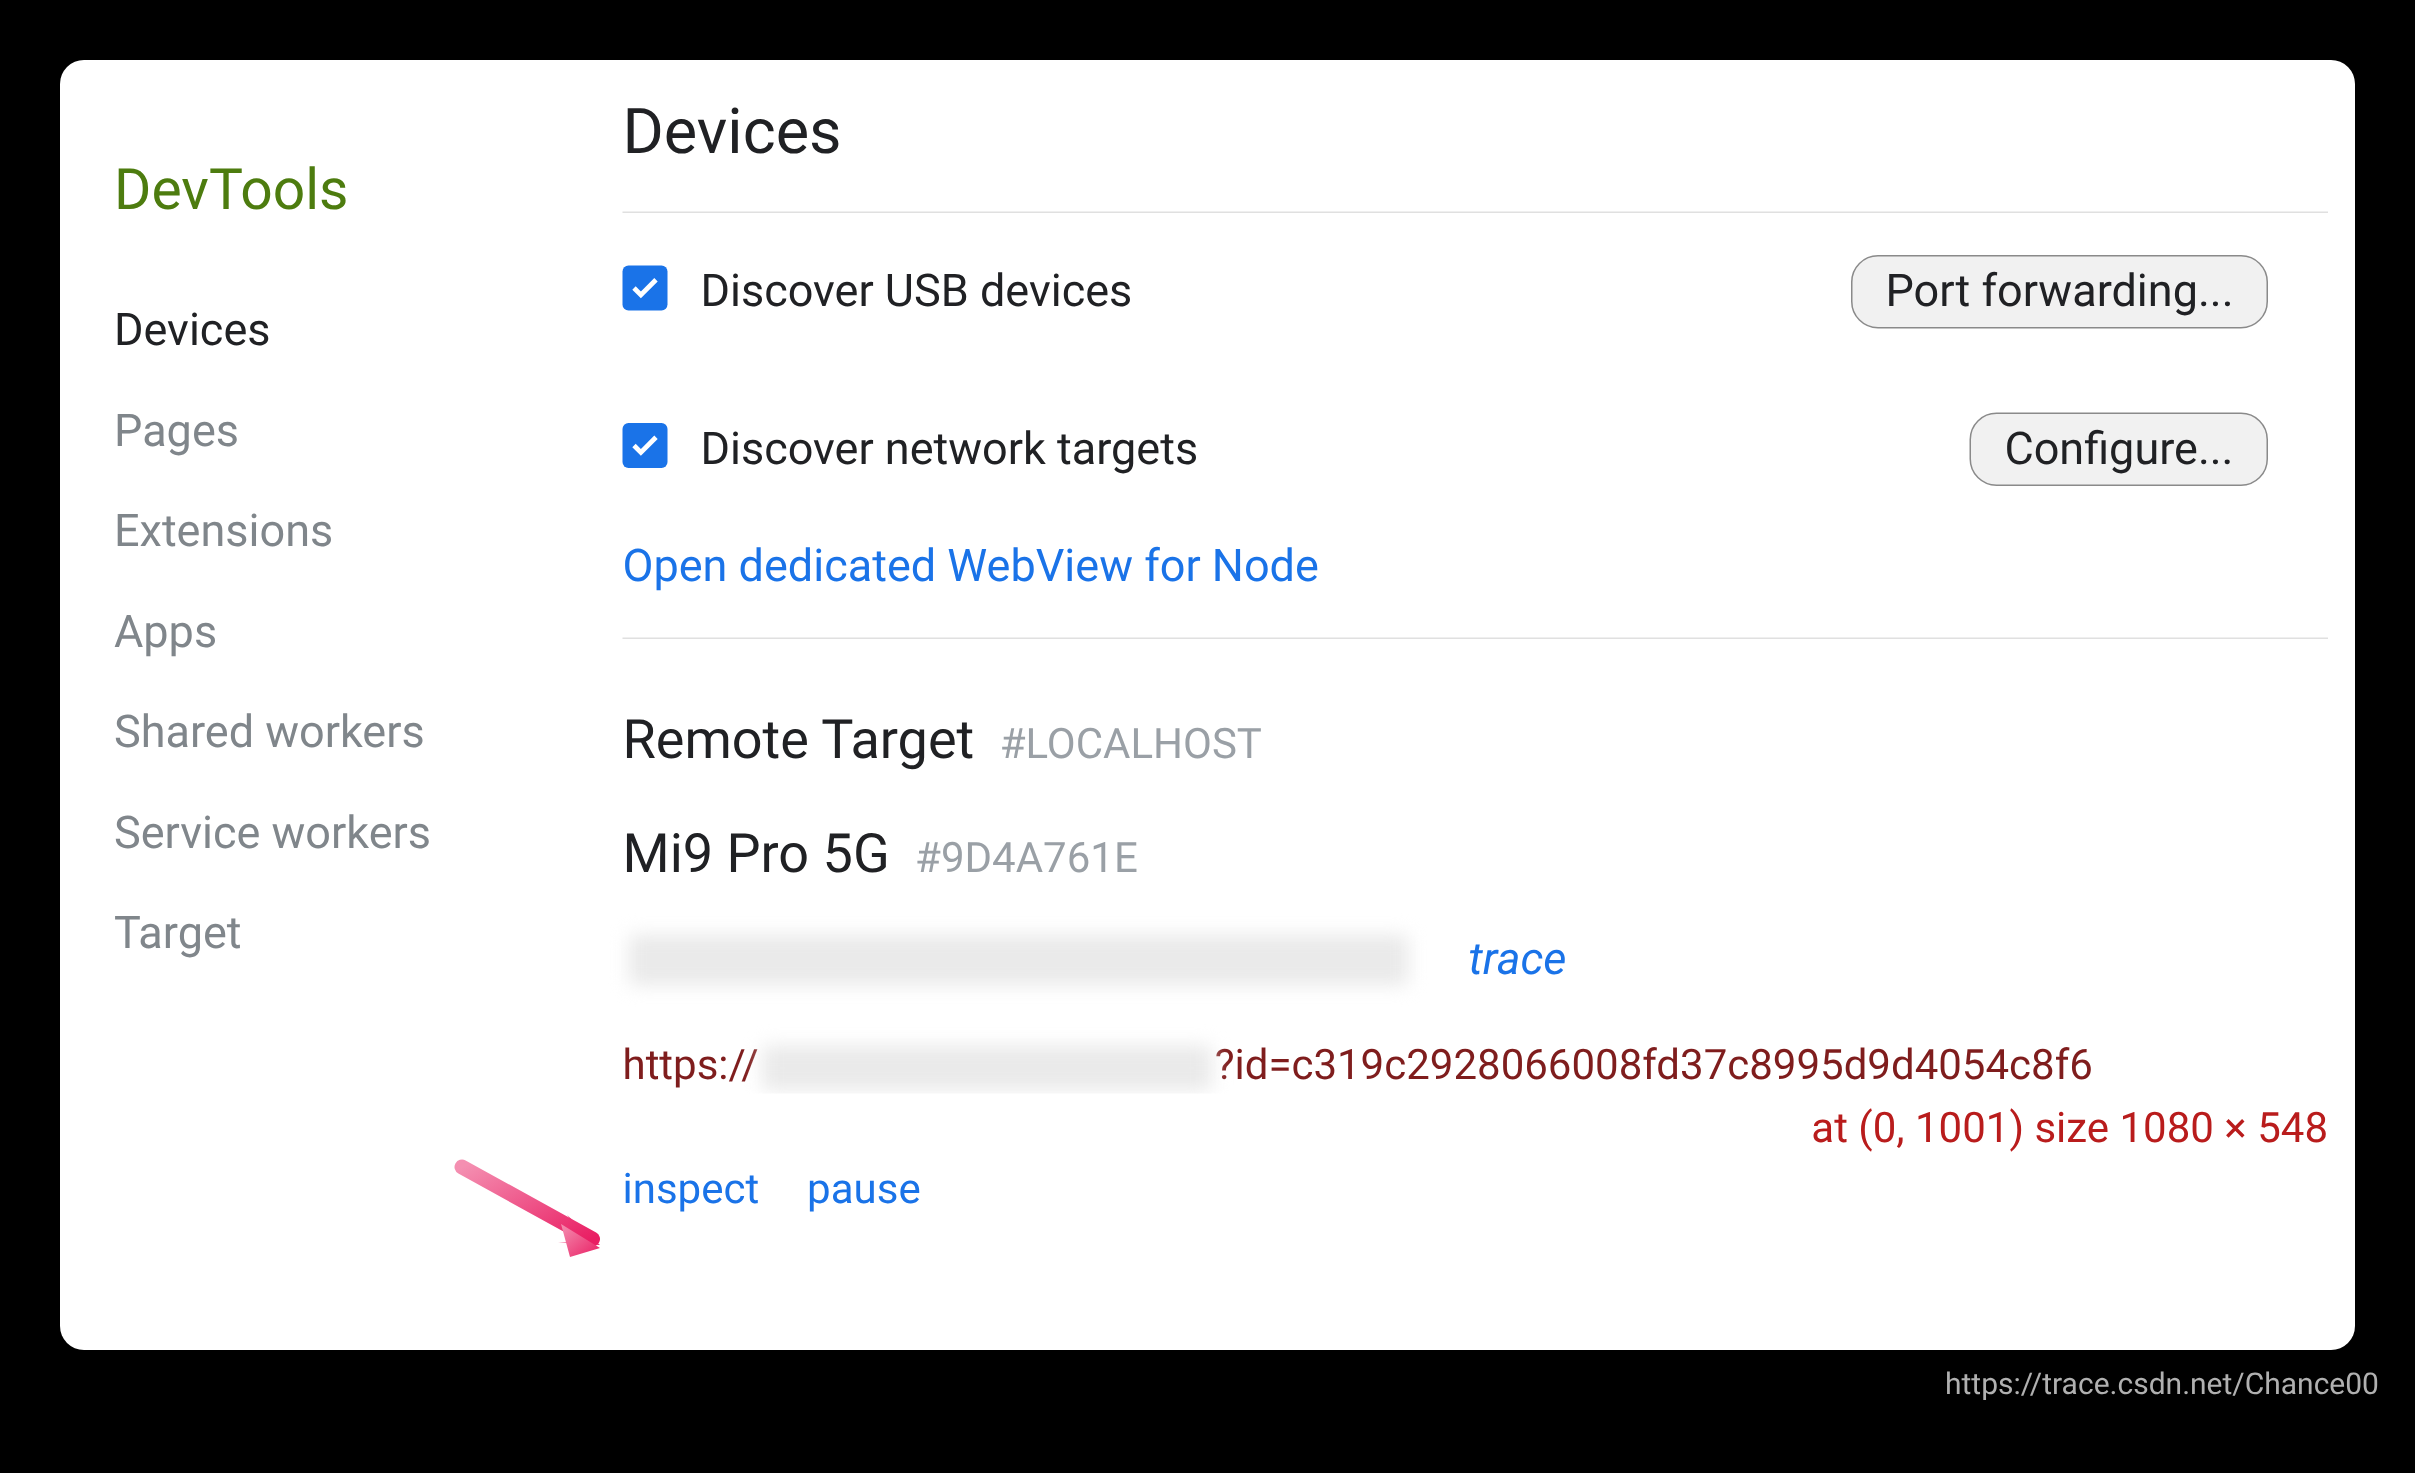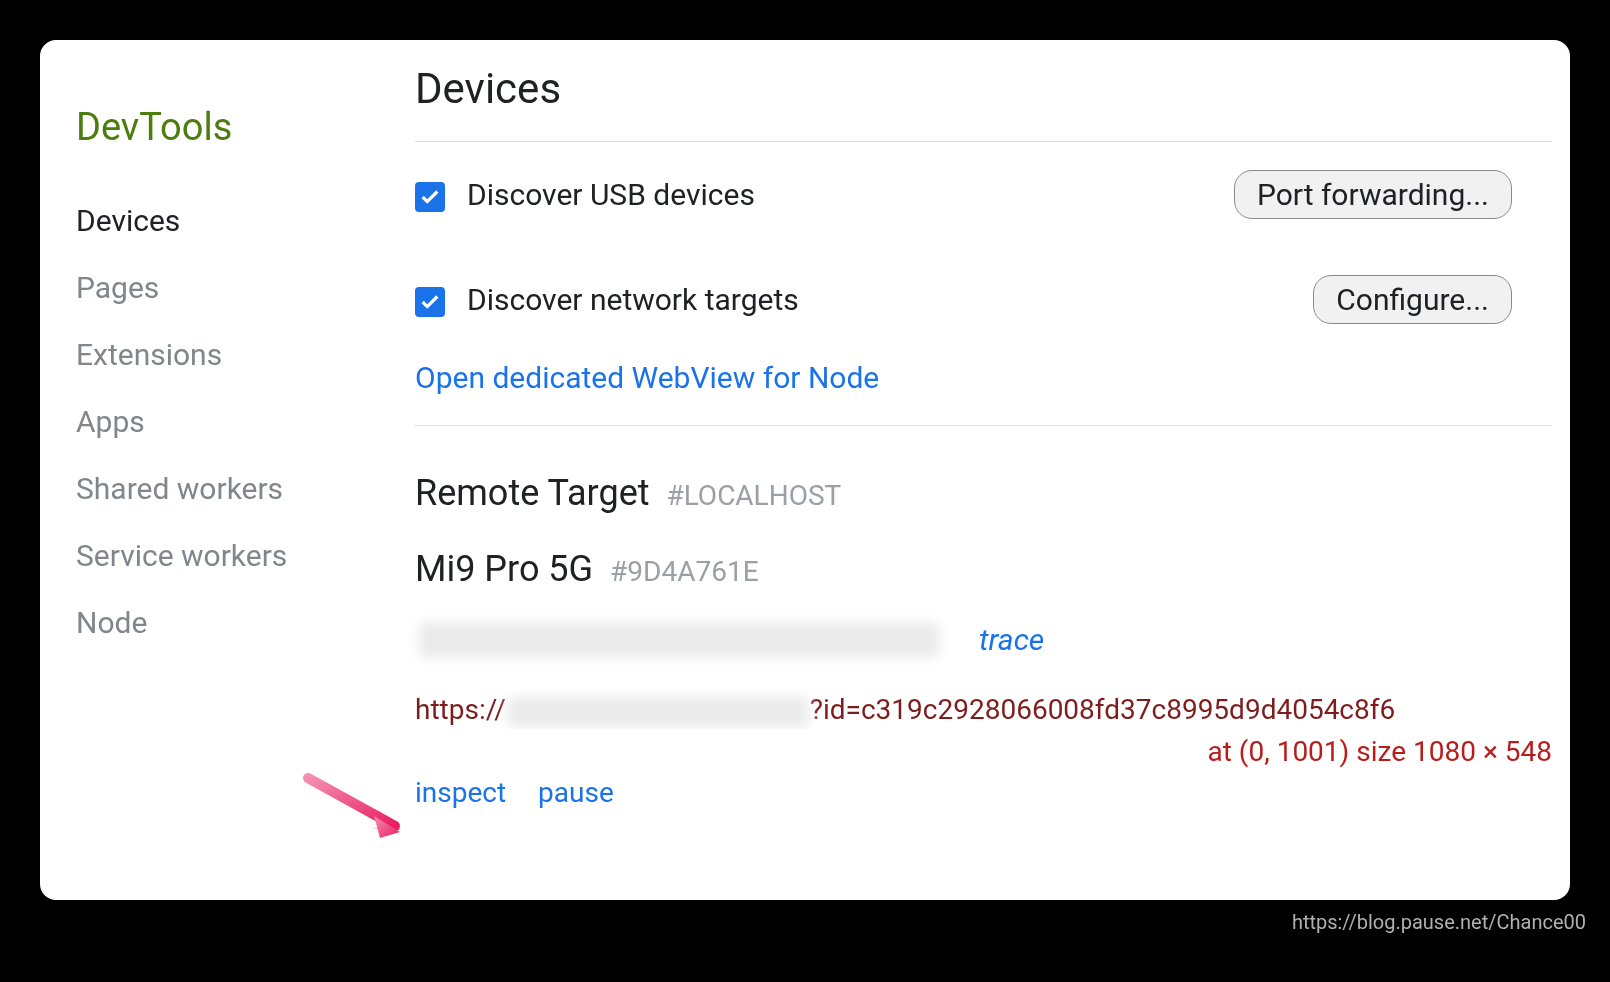--- a/index.html
+++ b/index.html
@@ -66,21 +66,21 @@
       margin: 0;
     }
     .option-row {
       display: flex;
       align-items: center;
       justify-content: space-between;
       padding: 28px 40px 28px 0;
     }
     .option-left {
       display: flex;
-      align-items: flex-end;
+      align-items: flex-start;
       gap: 22px;
     }
     .checkbox {
       width: 30px;
       height: 30px;
       background: #1a73e8;
       border-radius: 4px;
       display: flex;
       align-items: center;
       justify-content: center;
@@ -215,21 +215,21 @@
 <div class="panel">
 
   <div class="sidebar">
     <div class="sidebar-title">DevTools</div>
     <div class="sidebar-item active">Devices</div>
     <div class="sidebar-item">Pages</div>
     <div class="sidebar-item">Extensions</div>
     <div class="sidebar-item">Apps</div>
     <div class="sidebar-item">Shared workers</div>
     <div class="sidebar-item">Service workers</div>
-    <div class="sidebar-item">Node</div>
+    <div class="sidebar-item">Target</div>
   </div>
 
   <div class="main">
     <div class="main-title">Devices</div>
     <hr class="hr">
 
     <div class="option-row">
       <div class="option-left">
         <div class="checkbox">
           <svg viewBox="0 0 24 24">
@@ -289,13 +289,13 @@
     <linearGradient id="ag" x1="0" y1="0" x2="1" y2="1">
       <stop offset="0%" stop-color="#f48fb1"></stop>
       <stop offset="100%" stop-color="#e91e63"></stop>
     </linearGradient>
   </defs>
   <path d="M 8 8 L 92 58 L 78 40 L 100 60 L 72 58 L 92 58 Z" fill="url(#ag)"></path>
   <path d="M 8 8 L 95 56" stroke="url(#ag)" stroke-width="10" stroke-linecap="round"></path>
   <path d="M 100 62 L 74 46 L 80 68 Z" fill="url(#ag)"></path>
 </svg>
 
-<div class="watermark">https://blog.pause.net/Chance00</div>
+<div class="watermark">https://trace.csdn.net/Chance00</div>
 
 </body></html>

